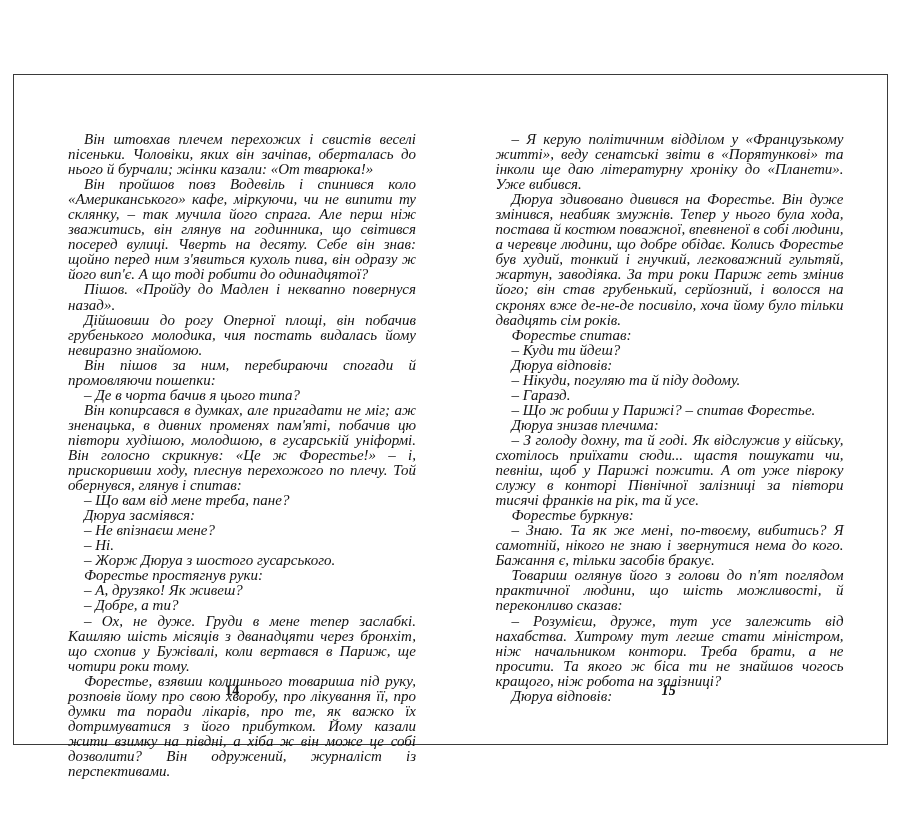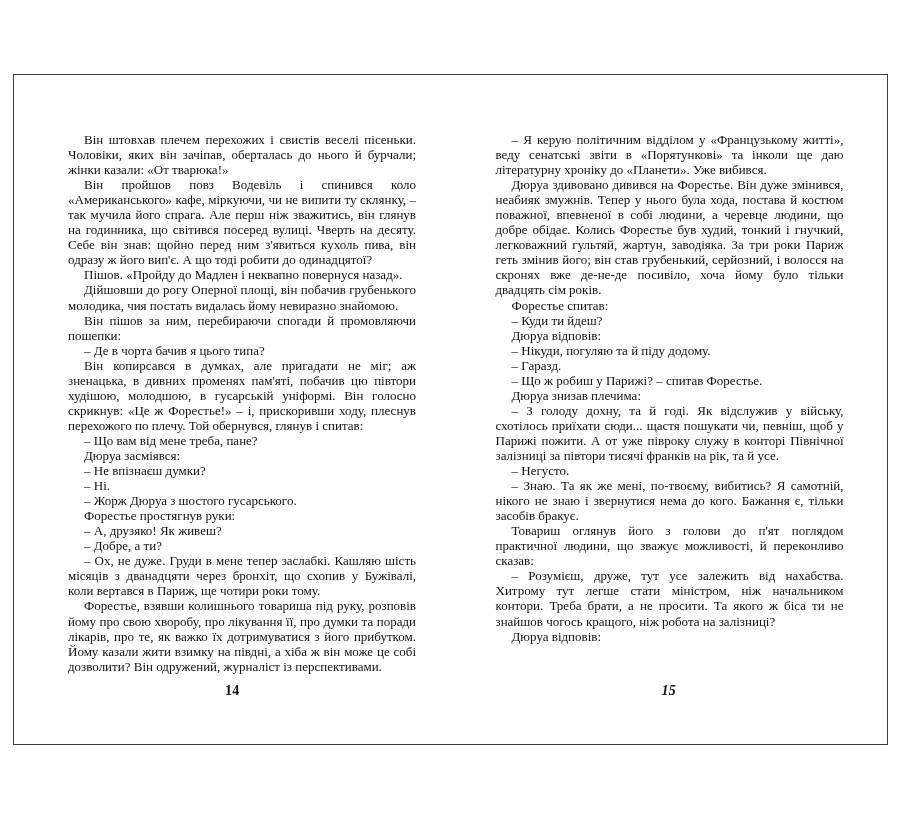--- a/index.html
+++ b/index.html
@@ -40,26 +40,27 @@
     box-sizing: border-box;
   }
 
   #page-left  { width: 50%; }
   #page-right { width: 50%; }
 
   .page-textblock {
     position: absolute;
     top: 57px;
     width: 348px;
-    font-size: 13px;
+    font-size: 15px;
     line-height: 15.05px;
     color: #111111;
     text-align: justify;
     text-justify: inter-word;
     hyphens: manual;
+    font-style: italic;
     -webkit-hyphens: manual;
   }
   #page-left .page-textblock  { left: 54px; }
   #page-right .page-textblock { left: 45px; }
 
   .para {
     margin: 0;
     text-indent: 16px;
   }
   .para:last-child { }
@@ -91,21 +92,21 @@
       <div class="page-textblock" style="color: rgb(17, 17, 17);">
           <p class="para">Він штовхав плечем перехожих і свистів веселі пісеньки. Чоловіки, яких він зачіпав, оберталась до нього й бурчали; жінки казали: «От тварюка!»</p>
           <p class="para">Він пройшов повз Водевіль і спинився коло «Американського» кафе, міркуючи, чи не випити ту склянку, – так мучила його спрага. Але перш ніж зважитись, він глянув на годинника, що світився посеред вулиці. Чверть на десяту. Себе він знав: щойно перед ним з'явиться кухоль пива, він одразу ж його вип'є. А що тоді робити до одинадцятої?</p>
           <p class="para">Пішов. «Пройду до Мадлен і неквапно повернуся назад».</p>
           <p class="para">Дійшовши до рогу Оперної площі, він побачив грубенького молодика, чия постать видалась йому невиразно знайомою.</p>
           <p class="para">Він пішов за ним, перебираючи спогади й промовляючи пошепки:</p>
           <p class="para dash">– Де в чорта бачив я цього типа?</p>
           <p class="para">Він копирсався в думках, але пригадати не міг; аж зненацька, в дивних променях пам'яті, побачив цю півтори худішою, молодшою, в гусарській уніформі. Він голосно скрикнув: «Це ж Форестье!» – і, прискоривши ходу, плеснув перехожого по плечу. Той обернувся, глянув і спитав:</p>
           <p class="para dash">– Що вам від мене треба, пане?</p>
           <p class="para">Дюруа засміявся:</p>
-          <p class="para dash">– Не впізнаєш думки?</p>
+          <p class="para dash">– Не впізнаєш мене?</p>
           <p class="para dash">– Ні.</p>
           <p class="para dash">– Жорж Дюруа з шостого гусарського.</p>
           <p class="para">Форестье простягнув руки:</p>
           <p class="para dash">– А, друзяко! Як живеш?</p>
           <p class="para dash">– Добре, а ти?</p>
           <p class="para dash">– Ох, не дуже. Груди в мене тепер заслабкі. Кашляю шість місяців з дванадцяти через бронхіт, що схопив у Бужівалі, коли вертався в Париж, ще чотири роки тому.</p>
           <p class="para">Форестье, взявши колишнього товариша під руку, розповів йому про свою хворобу, про лікування її, про думки та поради лікарів, про те, як важко їх дотримуватися з його прибутком. Йому казали жити взимку на півдні, а хіба ж він може це собі дозволити? Він одружений, журналіст із перспективами.</p>
         </div>
       <div class="page-number" style="color: rgb(17, 17, 17);">14</div>
     </div>
@@ -115,23 +116,23 @@
           <p class="para dash">– Я керую політичним відділом у «Французькому житті», веду сенатські звіти в «Порятункові» та інколи ще даю літературну хроніку до «Планети». Уже вибився.</p>
           <p class="para">Дюруа здивовано дивився на Форестье. Він дуже змінився, неабияк змужнів. Тепер у нього була хода, постава й костюм поважної, впевненої в собі людини, а черевце людини, що добре обідає. Колись Форестье був худий, тонкий і гнучкий, легковажний гультяй, жартун, заводіяка. За три роки Париж геть змінив його; він став грубенький, серйозний, і волосся на скронях вже де-не-де посивіло, хоча йому було тільки двадцять сім років.</p>
           <p class="para">Форестье спитав:</p>
           <p class="para dash">– Куди ти йдеш?</p>
           <p class="para">Дюруа відповів:</p>
           <p class="para dash">– Нікуди, погуляю та й піду додому.</p>
           <p class="para dash">– Гаразд.</p>
           <p class="para dash">– Що ж робиш у Парижі? – спитав Форестье.</p>
           <p class="para">Дюруа знизав плечима:</p>
           <p class="para dash">– З голоду дохну, та й годі. Як відслужив у війську, схотілось приїхати сюди... щастя пошукати чи, певніш, щоб у Парижі пожити. А от уже півроку служу в конторі Північної залізниці за півтори тисячі франків на рік, та й усе.</p>
-          <p class="para dash">– Негусто.</p>
+          <p class="para">Форестье буркнув:</p>
           <p class="para dash">– Знаю. Та як же мені, по-твоєму, вибитись? Я самотній, нікого не знаю і звернутися нема до кого. Бажання є, тільки засобів бракує.</p>
-          <p class="para">Товариш оглянув його з голови до п'ят поглядом практичної людини, що зважує можливості, й переконливо сказав:</p>
+          <p class="para">Товариш оглянув його з голови до п'ят поглядом практичної людини, що шість можливості, й переконливо сказав:</p>
           <p class="para dash">– Розумієш, друже, тут усе залежить від нахабства. Хитрому тут легше стати міністром, ніж начальником контори. Треба брати, а не просити. Та якого ж біса ти не знайшов чогось кращого, ніж робота на залізниці?</p>
           <p class="para">Дюруа відповів:</p>
         </div>
       <div class="page-number" style="color: rgb(17, 17, 17);">15</div>
     </div>
 
   </div>
 </div>
 
 </body></html>

